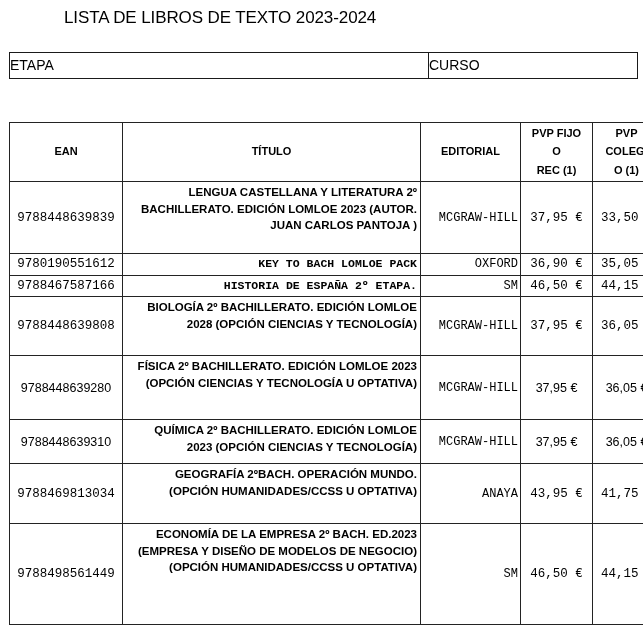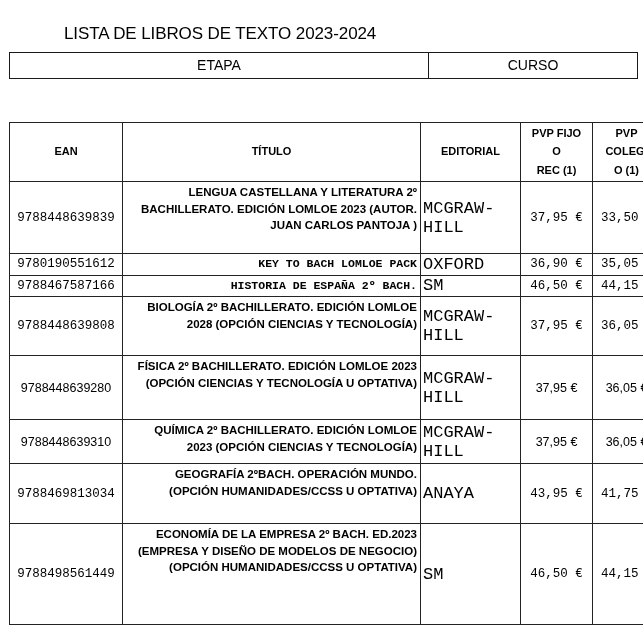--- a/index.html
+++ b/index.html
@@ -18,39 +18,39 @@
   .page {
     position: relative;
     width: 643px;
     height: 632px;
   }
 
   
   .doc-title {
     position: absolute;
     left: 64px;
-    top: 24px;
+    top: 8px;
     font-size: 17px;
     font-weight: 400;
     letter-spacing: -0.1px;
     white-space: nowrap;
   }
 
   
   .etapa-table {
     position: absolute;
     left: 9px;
     top: 52px;
     width: 626px;
     border-collapse: collapse;
     table-layout: fixed;
   }
   .etapa-table td {
     border: 1.6px solid #1a1a1a;
-    text-align: center;
+    text-align: left;
     font-size: 14px;
     font-weight: 400;
     height: 25px;
     padding: 0;
     line-height: 25px;
     vertical-align: middle;
     margin-top: 20px;
   }
   .col-etapa { width: 418px; }
   .col-curso { width: 208px; }
@@ -102,22 +102,22 @@
   }
   td.titulo {
     font-size: 11.5px;
     font-weight: bold;
     text-align: right;
     line-height: 16.5px;
     padding: 2px 3px 2px 5px;
     vertical-align: top;
   }
   td.editorial {
-    font-size: 17px;
-    text-align: left;
+    font-size: 12px;
+    text-align: right;
     font-weight: 400;
     padding: 0 2px;
   }
   td.price {
     font-size: 12.5px;
     text-align: center;
     font-weight: 400;
     padding: 0 8px;
     white-space: nowrap;
   }
@@ -175,21 +175,21 @@
       </tr>
       <tr style="height:19px">
         <td class="ean va-mid">9780190551612</td>
         <td class="titulo va-mid">KEY TO BACH LOMLOE PACK</td>
         <td class="editorial va-mid">OXFORD</td>
         <td class="price va-mid">36,90 €</td>
         <td class="price va-mid">35,05 €</td>
       </tr>
       <tr style="height:19px">
         <td class="ean va-mid">9788467587166</td>
-        <td class="titulo va-mid">HISTORIA DE ESPAÑA 2º BACH.</td>
+        <td class="titulo va-mid">HISTORIA DE ESPAÑA 2º ETAPA.</td>
         <td class="editorial va-mid">SM</td>
         <td class="price va-mid">46,50 €</td>
         <td class="price va-mid">44,15 €</td>
       </tr>
       <tr style="height:59px">
         <td class="ean va-mid">9788448639808</td>
         <td class="titulo">BIOLOGÍA 2º BACHILLERATO.  EDICIÓN LOMLOE 2028 (OPCIÓN CIENCIAS Y TECNOLOGÍA)</td>
         <td class="editorial va-mid">MCGRAW-HILL</td>
         <td class="price va-mid">37,95 €</td>
         <td class="price va-mid">36,05 €</td>

